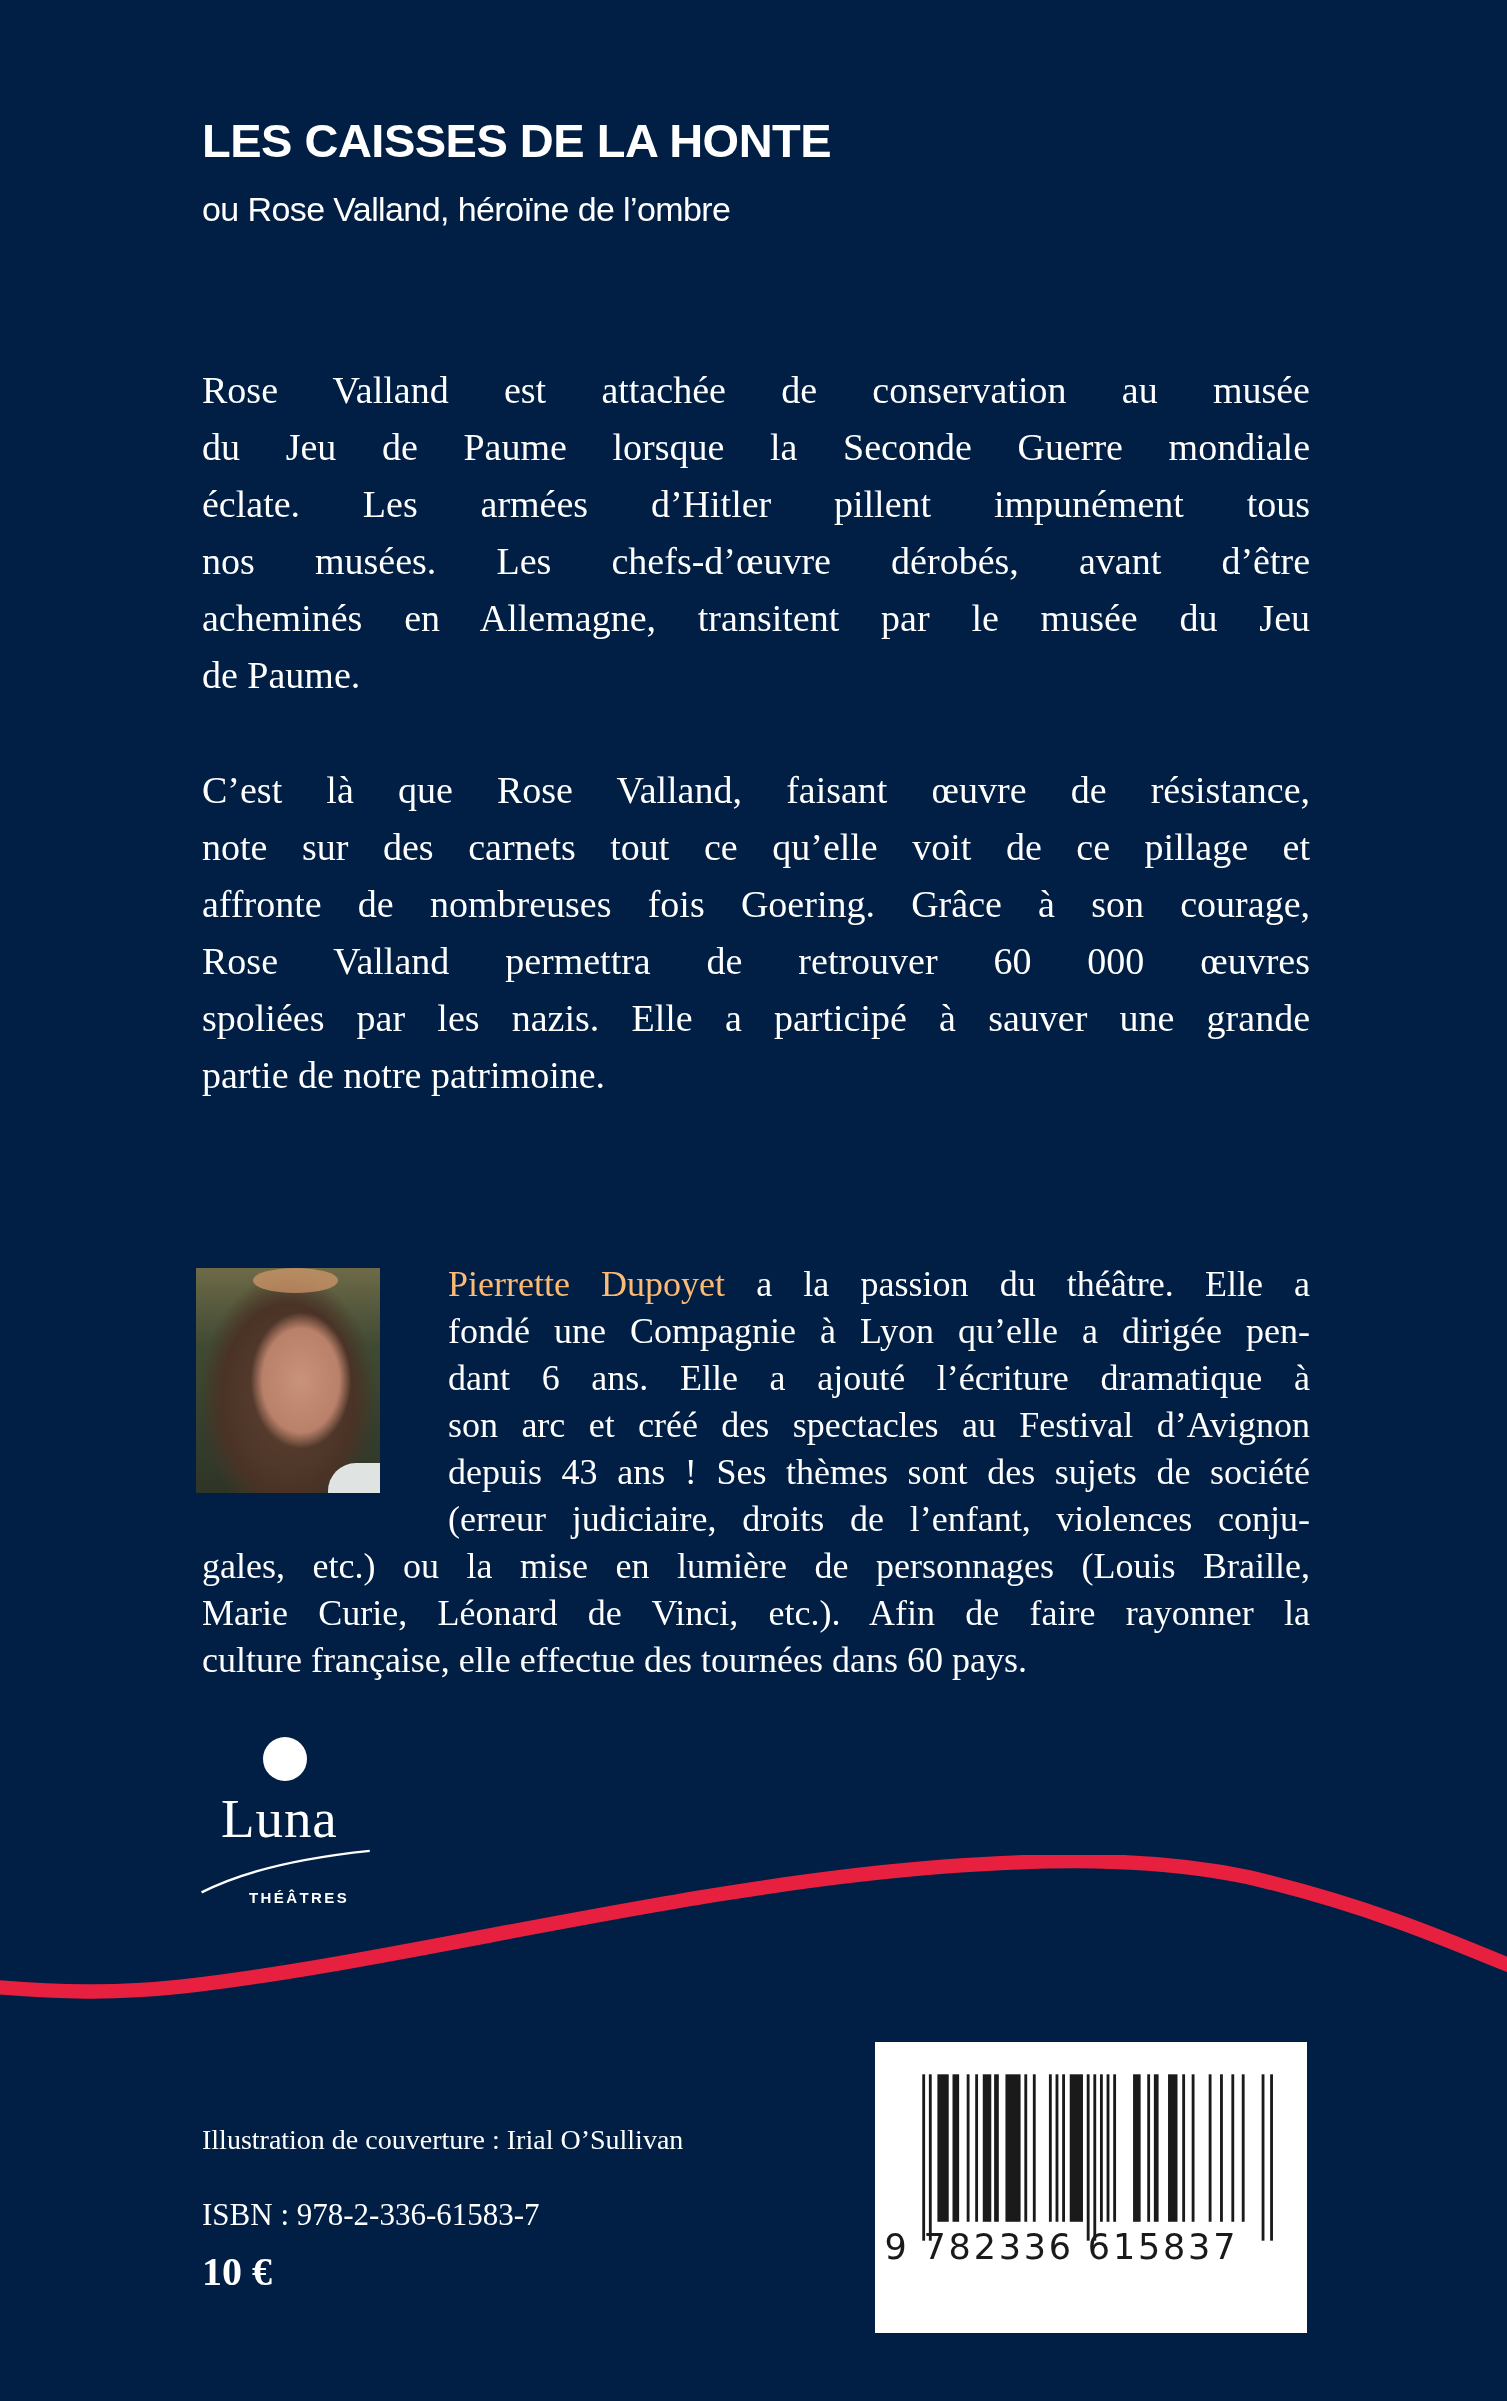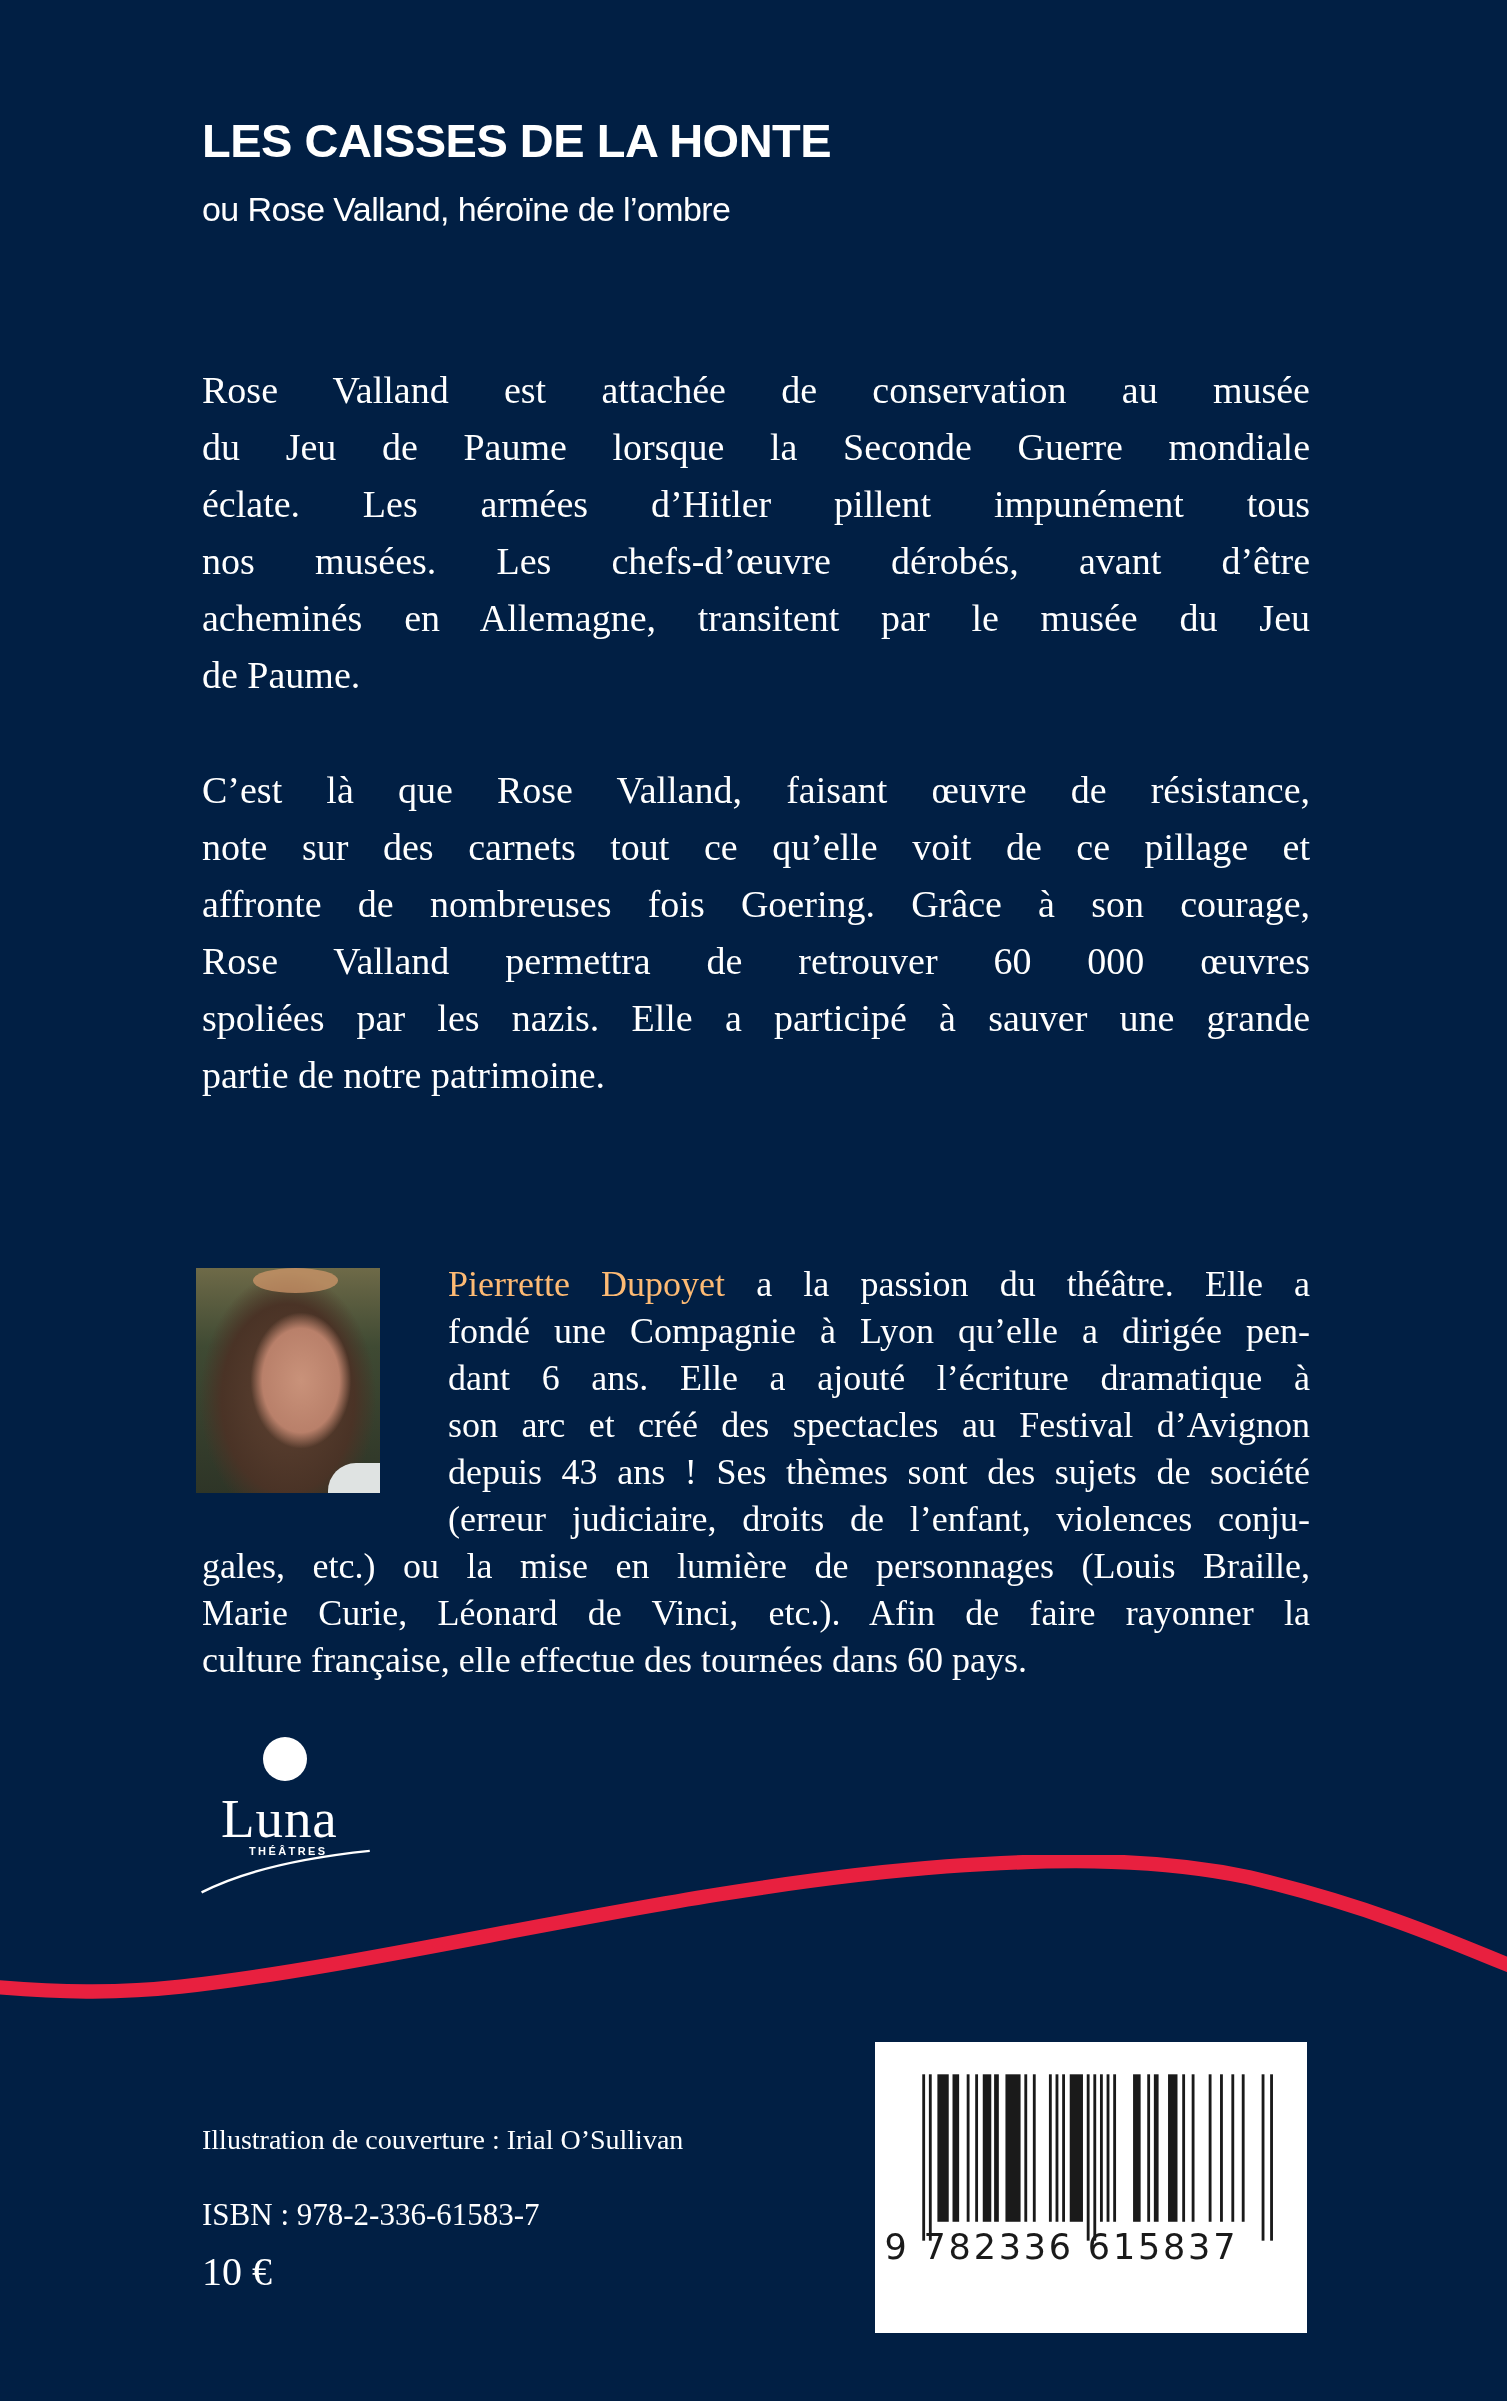--- a/index.html
+++ b/index.html
@@ -15,24 +15,24 @@
   .aline.indent { margin-left:246px; }
   .author-name { color:#fdba74; }
   .photo { left:196px; top:1268px; width:184px; height:225px; overflow:hidden;
     background: radial-gradient(ellipse 38% 42% at 57% 50%, #c9927a 0%, #b9806a 55%, rgba(120,80,60,0) 72%),
                 radial-gradient(ellipse 60% 70% at 50% 58%, #5e4232 0%, #4a3326 60%, rgba(0,0,0,0) 80%),
                 linear-gradient(180deg, #6e6a48 0%, #3f4a33 35%, #2e3527 100%); }
   .photo .bokeh1 { position:absolute; left:57px; top:0; width:85px; height:24.6px; border-radius:50%; background:#d79a6c; opacity:.7; }
   .photo .collar { position:absolute; right:0; bottom:0; width:52px; height:30px; background:#dfe3e2; border-top-left-radius:28px; }
   .logo-dot { left:263px; top:1737px; width:44px; height:44px; border-radius:50%; background:#fff; }
   .logo-word { left:221px; top:1791px; font-size:55px; line-height:55px; letter-spacing:0.9px; }
-  .logo-sub { left:249px; top:1845px; font-family:"Liberation Sans", sans-serif; font-weight:bold; font-size:11px; letter-spacing:2.4px;text-align:center; }
+  .logo-sub { left:249px; top:1889px; font-family:"Liberation Sans", sans-serif; font-weight:bold; font-size:15px; letter-spacing:2.4px;text-align:center; }
   .credit { left:202px; top:2124px; font-size:28px; line-height:32px; white-space:nowrap; }
   .isbn { left:202px; top:2197px; font-size:31px; line-height:36px; white-space:nowrap; }
-  .price { left:202px; top:2250px; font-size:40px; line-height:44px; white-space:nowrap; }
+  .price { left:202px; top:2250px; font-size:40px; line-height:44px; white-space:nowrap;font-weight:bold; }
   .barcode-box { left:875px; top:2042px; width:432px; height:291px; background:#ffffff; }
   .barcode-digits { position:absolute; left:9.5px; top:185px; font-family:"DejaVu Sans", sans-serif; font-size:35px; color:#1a1a1a; letter-spacing:2.8px; white-space:nowrap; }
   svg { display:block; }
 </style>
 </head>
 <body>
 
 <div class="abs title">LES CAISSES DE LA HONTE</div>
 <div class="abs subtitle">ou Rose Valland, héroïne de l’ombre</div>
 

